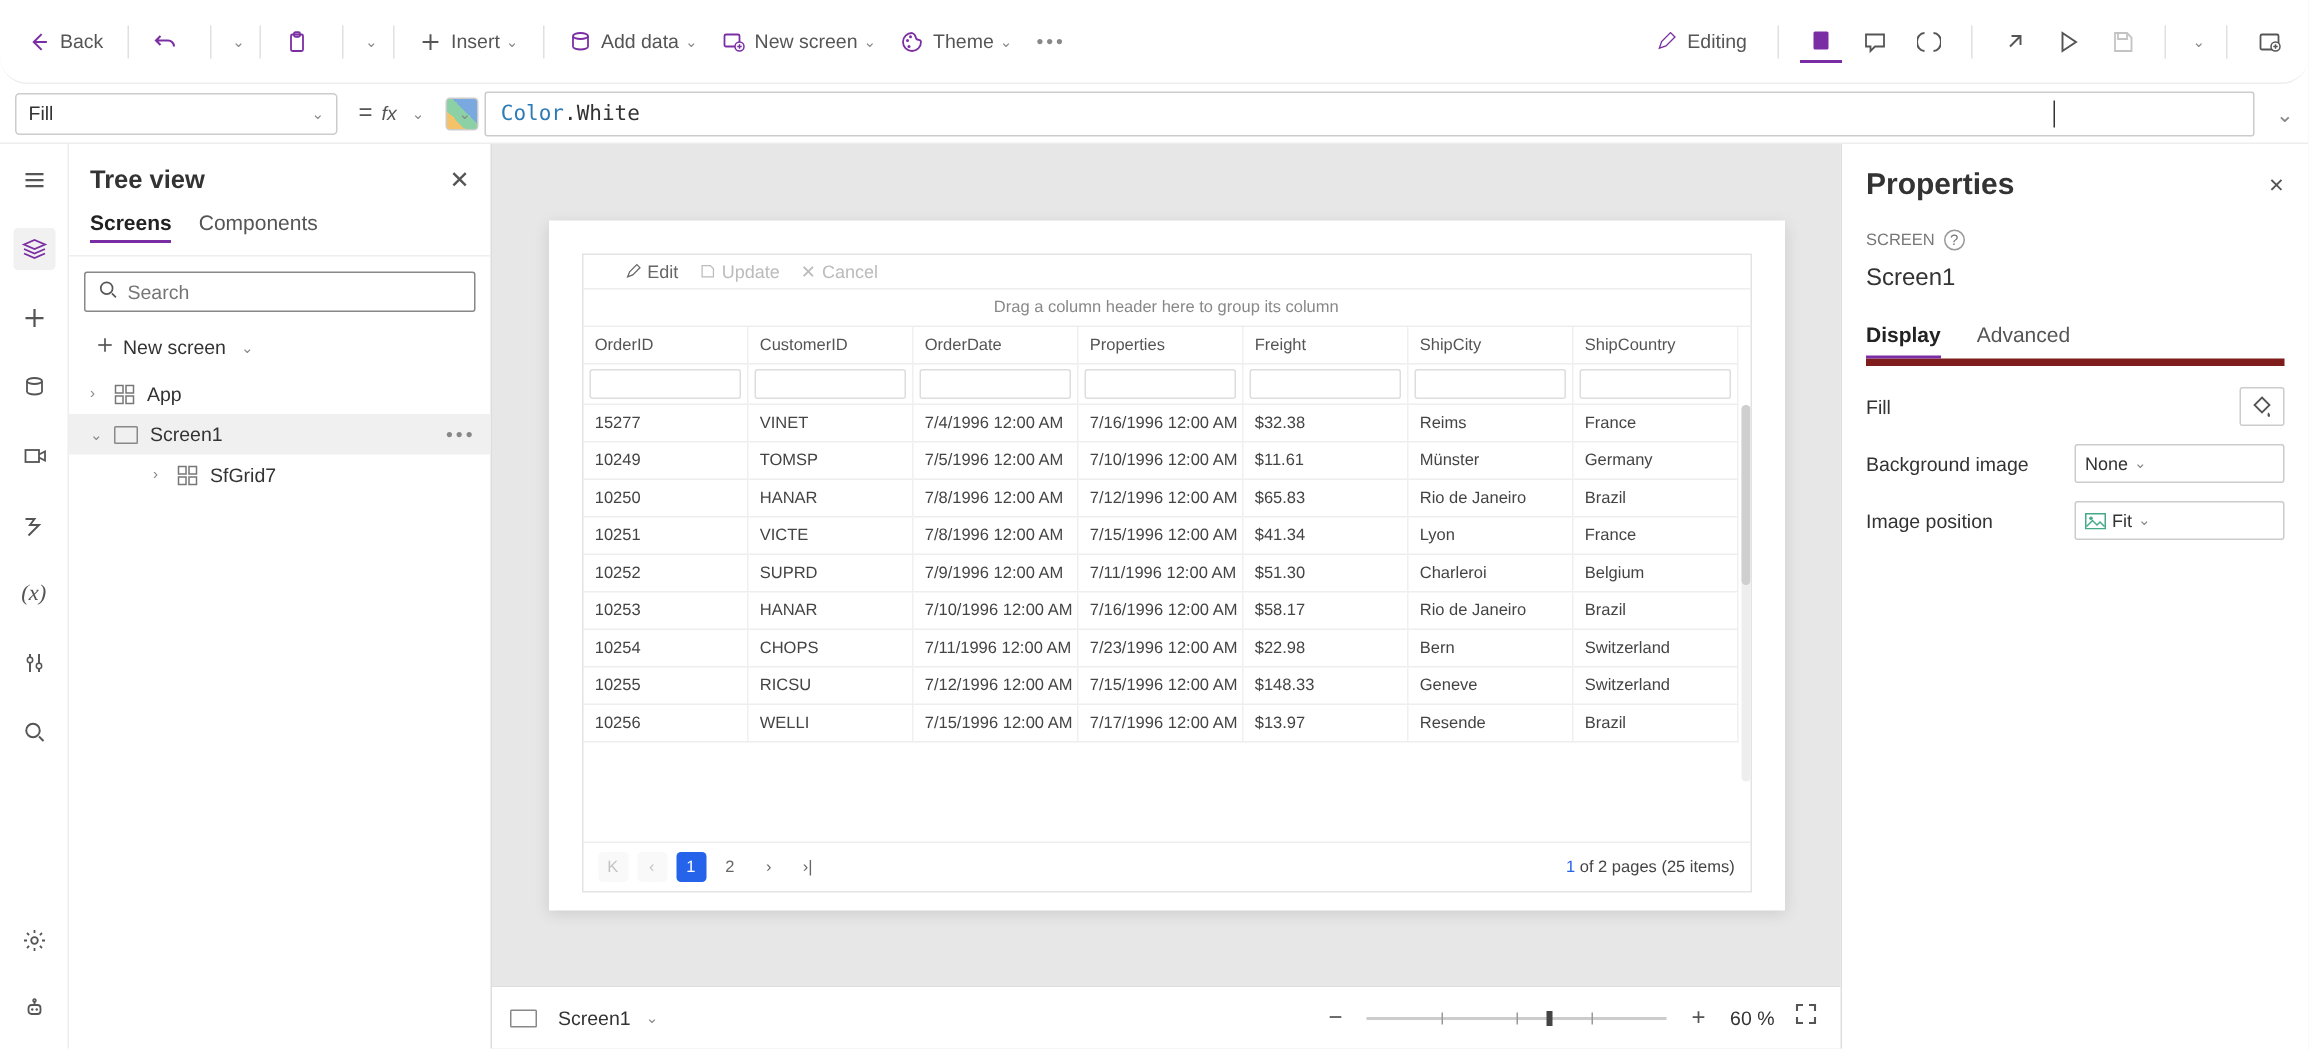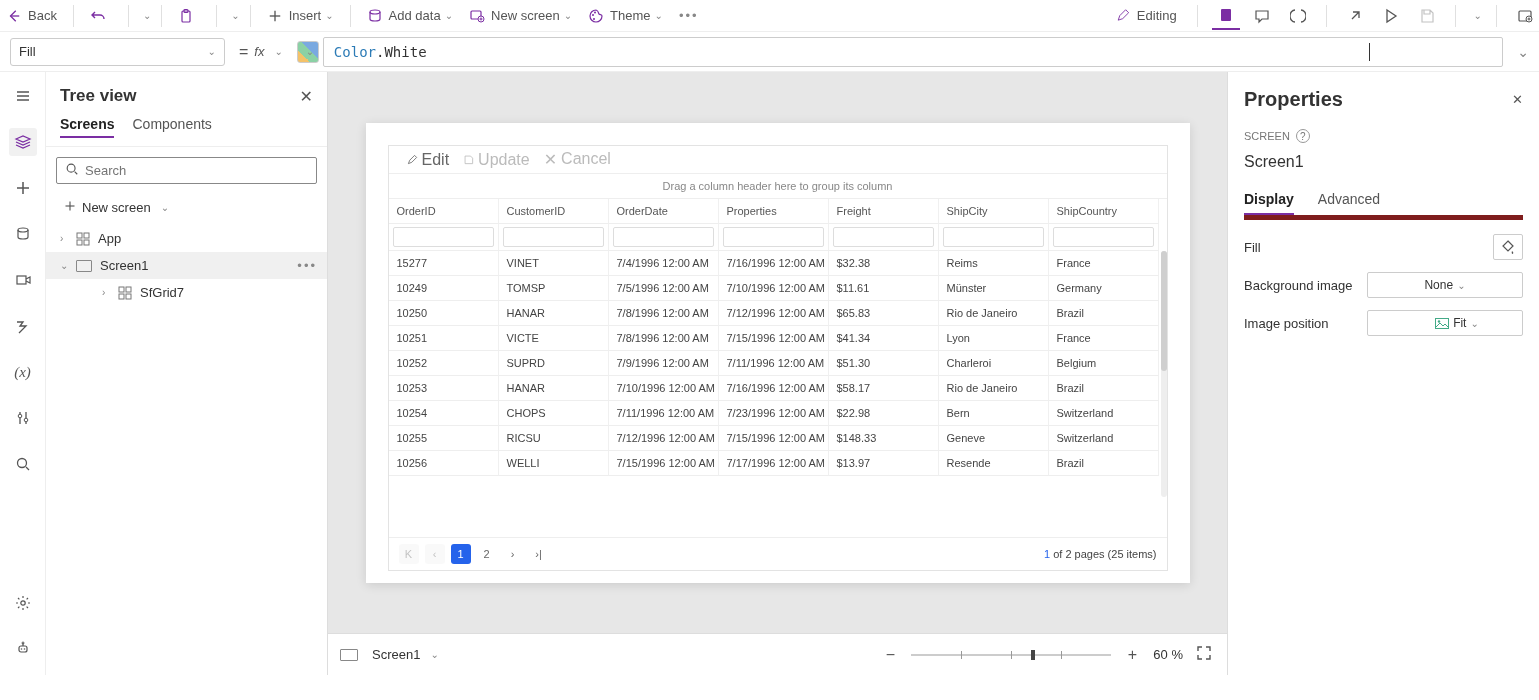--- a/index.html
+++ b/index.html
@@ -1,17 +1,17 @@
 <!DOCTYPE html>
 <html><head>
 <meta charset="utf-8">
 <style>
   * { box-sizing: border-box; margin: 0; padding: 0; }
   html, body { width: 1539px; height: 700px; font-family: "Segoe UI", Arial, sans-serif; font-size: 13px; color: #333; background: #fff; }
-  .topbar { height: 32px; display: flex; align-items: center; padding: 0 0; border-bottom: 1px solid #eee; gap: 4px; }
+  .topbar { height: 56px; display: flex; align-items: center; padding: 0 12px; border-bottom: 1px solid #eee; gap: 4px; border-radius: 18px; }
   .tb-btn { display: inline-flex; align-items: center; padding: 4px 6px; border-radius: 2px; cursor: pointer; color: #555; }
   .tb-sep { width: 1px; height: 22px; background: #e0e0e0; margin: 0 6px; }
   .tb-icon { width: 16px; height: 16px; display: inline-flex; align-items: center; justify-content: center; margin-right: 6px; color: #8b3cae; }
   .tb-icon svg { display: block; }
   .tb-icon.gray { color: #666; }
   .chev { margin-left: 4px; font-size: 10px; color: #888; }
   .topbar-right { margin-left: auto; display: flex; align-items: center; gap: 8px; }
   .icon-square { width: 28px; height: 28px; display: inline-flex; align-items: center; justify-content: center; cursor: pointer; border-radius: 2px; color: #444; }
   .icon-square.active { color: #7b2ea3; border-bottom: 2px solid #7b2ea3; border-radius: 0; }
 
@@ -51,21 +51,21 @@
   .tree-gridicon { width:14px; height:14px; margin-right:8px; display:inline-block; }
   .tree-gridicon svg { display:block; }
   .tree-more { position:absolute; right:10px; color:#888; letter-spacing:2px; }
   .tree-row.nest2 { padding-left:56px; }
 
   .canvas { flex:1; background:#e7e7e7; display:flex; flex-direction:column; position:relative; overflow:hidden; }
   .canvas-inner { flex:1; display:flex; align-items:center; justify-content:center; }
   .screen-frame { width:824px; height:460px; background:#fff; box-shadow:0 2px 10px rgba(0,0,0,0.12); padding:22px 22px 12px; display:flex; flex-direction:column; }
 
   .grid { flex:1; display:flex; flex-direction:column; border:1px solid #e3e3e3; font-size:11px; color:#444; }
-  .grid-toolbar { display:flex; align-items:flex-end; padding:4px 18px; border-bottom:1px solid #eee; gap:14px; font-size:16px; }
+  .grid-toolbar { display:flex; align-items:flex-end; padding:4px 28px; border-bottom:1px solid #eee; gap:14px; font-size:12px; }
   .grid-toolbar .g-btn { display:flex; align-items:center; gap:4px; color:#666; }
   .grid-toolbar .g-btn.disabled { color:#bbb; }
   .grid-group-area { text-align:center; padding:6px; color:#888; border-bottom:1px solid #eee; font-size:11px; }
   .grid-header-row, .grid-filter-row, .grid-data-row { display:grid; grid-template-columns: 110px 110px 110px 110px 110px 110px 110px; }
   .grid-header-row { font-weight:400; color:#555; }
   .grid-cell { padding:6px 8px; border-bottom:1px solid #eee; border-right:1px solid #f0f0f0; overflow:hidden; white-space:nowrap; }
   .grid-filter-row .grid-cell { padding:3px 4px; }
   .grid-filter-row input { width:100%; height:20px; border:1px solid #ddd; border-radius:2px; }
   .grid-body { flex:1; overflow:auto; position:relative; }
   .grid-scroll { position:absolute; right:0; top:0; bottom:40px; width:6px; background:#eee; border-radius:3px; }
@@ -89,21 +89,21 @@
   .props-head { display:flex; align-items:center; justify-content:space-between; }
   .props-title { font-size:20px; font-weight:600; }
   .props-sub { color:#777; font-size:11px; margin-top:18px; display:flex; align-items:center; gap:6px; text-transform:uppercase; }
   .props-name { font-size:16px; margin-top:10px; font-weight:400; }
   .props-tabs { display:flex; gap:24px; border-bottom:5px solid #7f1d1d; margin-top:14px; }
   .p-tab { padding:6px 0; font-size:14px; color:#555; cursor:pointer; }
   .p-tab.active { font-weight:600; color:#222; border-bottom:2px solid #7b2ea3; }
   .prop-rows { margin-top:14px; display:flex; flex-direction:column; gap:12px; }
   .prop-row { display:flex; align-items:center; justify-content:space-between; }
   .prop-label { font-size:13px; }
-  .prop-ctrl { width:156px; height:26px; border:1px solid #ccc; border-radius:2px; display:flex; align-items:center; padding:0 6px; justify-content:center; font-size:12px; background:#fff; }
+  .prop-ctrl { width:140px; height:26px; border:1px solid #ccc; border-radius:2px; display:flex; align-items:center; padding:0 6px; justify-content:flex-start; font-size:12px; background:#fff; }
   .fill-btn { width:30px; height:26px; border:1px solid #ccc; border-radius:2px; display:flex; align-items:center; justify-content:center; cursor:pointer; }
   .q-icon { width:14px;height:14px;border:1px solid #999;border-radius:50%;display:inline-flex;align-items:center;justify-content:center;font-size:10px;color:#777; }
 </style>
 </head>
 <body>
 
 <div class="topbar">
   <div class="tb-btn">
     <span class="tb-icon gray">
       <svg width="14" height="14" viewBox="0 0 16 16">
@@ -587,21 +587,21 @@
       <div class="prop-row">
         <span class="prop-label">Background image</span>
         <div class="prop-ctrl">
           <span>None</span>
           <span class="chev">⌄</span>
         </div>
       </div>
       <div class="prop-row">
         <span class="prop-label">Image position</span>
         <div class="prop-ctrl">
-          <span style="display:flex;align-items:center;gap:4px;margin-left:24px;">
+          <span style="display:flex;align-items:center;gap:4px;">
             <svg width="14" height="11" viewBox="0 0 14 11">
                 <rect x="0.5" y="0.5" width="13" height="10" stroke="#4a8" fill="none"></rect>
                 <circle cx="4" cy="3.5" r="1.2" fill="#4a8"></circle>
                 <path d="M1 9 L5 5 L8 8 L10 6 L13 9" stroke="#4a8" fill="none"></path>
               </svg>
             <span>Fit</span>
           </span>
           <span class="chev">⌄</span>
         </div>
       </div>

